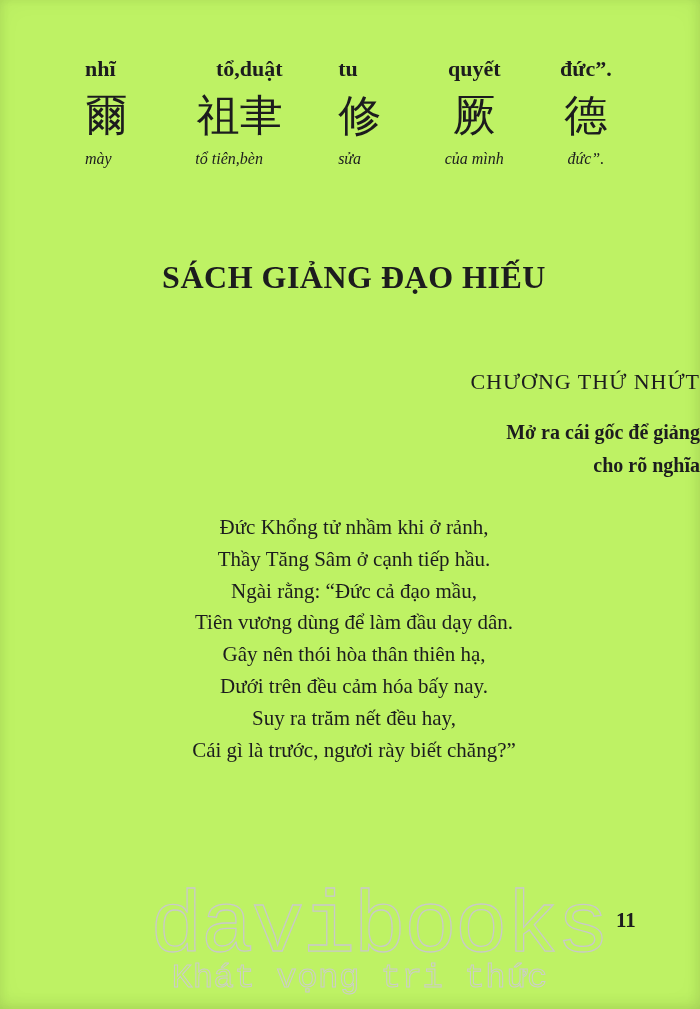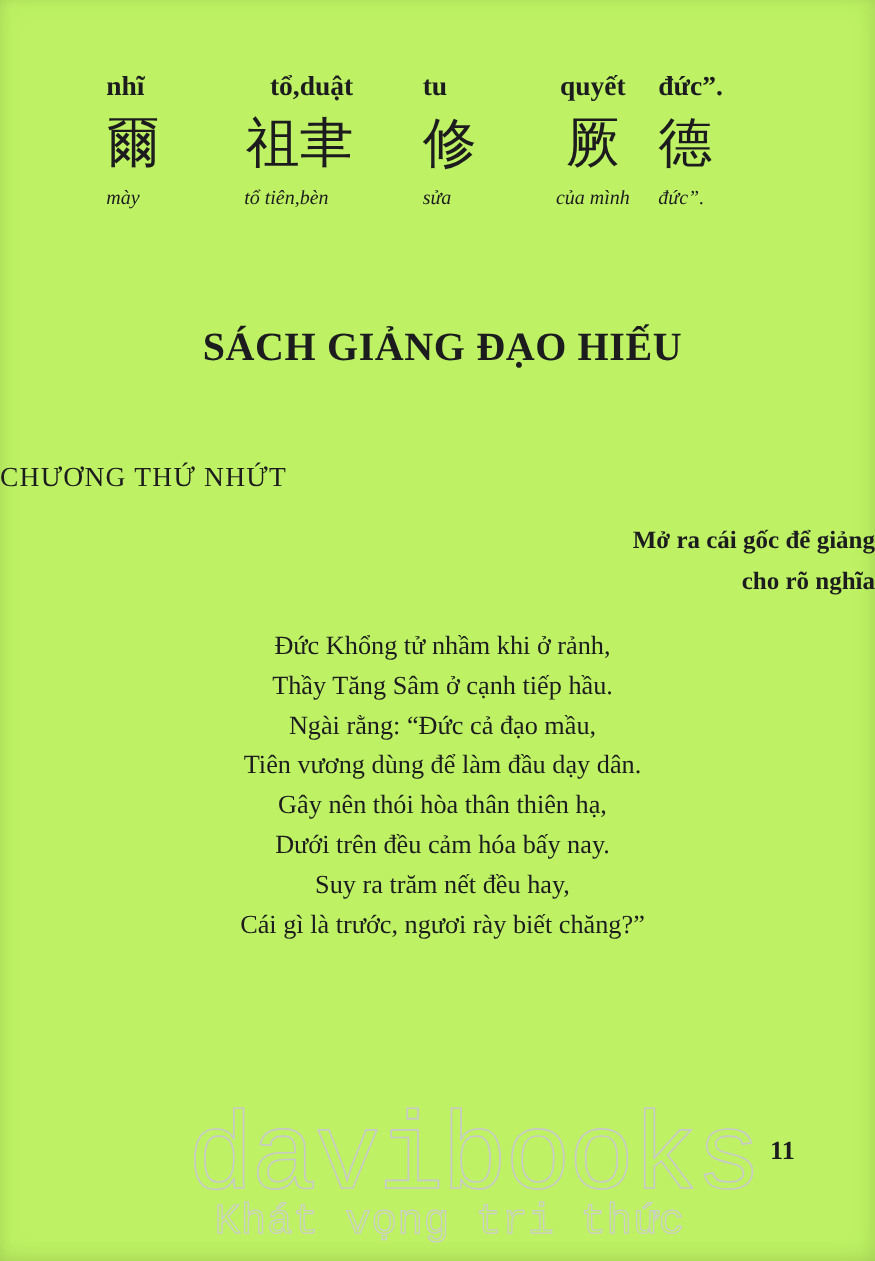--- a/index.html
+++ b/index.html
@@ -29,21 +29,21 @@
     left: 85px;
     right: 55px;
     display: flex;
   }
   .gcol { display: flex; flex-direction: column; text-align: left; }
   .gcol.c1 { width: 63px; }
   .gcol.c2 { width: 107px; text-align: right; }
   .gcol.c3 { width: 108px; }
   .gcol.c4 { width: 92px; }
   .gcol.c5 { width: 115px; align-items: center; }
-  .gcol.c6 { width: 130px; }
+  .gcol.c6 { width: 130px; text-align: center; }
   .g-ph {
     height: 38px;
     font-weight: bold;
     font-size: 22px;
     line-height: 34px;
   }
   .g-cn {
     height: 54px;
     font-size: 43px;
     line-height: 52px;
@@ -66,39 +66,39 @@
     text-align: center;
     font-size: 32px;
     font-weight: bold;
     letter-spacing: 0.5px;
   }
   .chapter {
     position: absolute;
     top: 369px;
     left: 0;
     width: 100%;
-    text-align: left;
+    text-align: right;
     font-size: 22px;
     letter-spacing: 1px;
   }
   .subtitle {
     position: absolute;
     top: 416px;
     left: 0;
     width: 100%;
     text-align: right;
     font-size: 20px;
     font-weight: bold;
     line-height: 33px;
   }
 
   
   .poem {
     position: absolute;
-    top: 501px;
+    top: 512px;
     left: 0;
     width: 100%;
     text-align: center;
     font-size: 21px;
     line-height: 31.8px;
   }
   .poem div { transform: translateX(4px); }
 
   
   .wm-brand {

